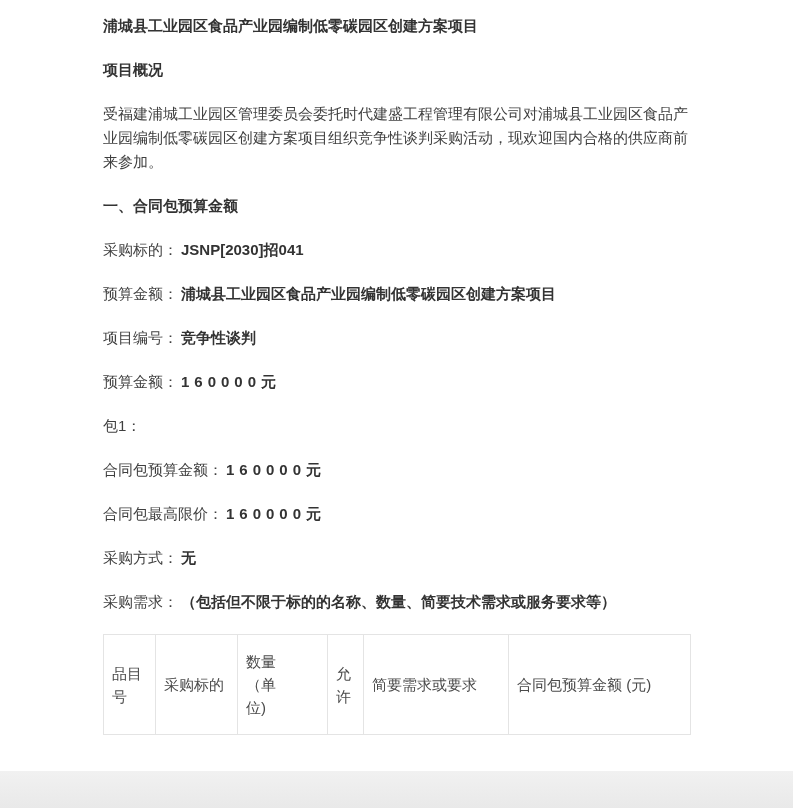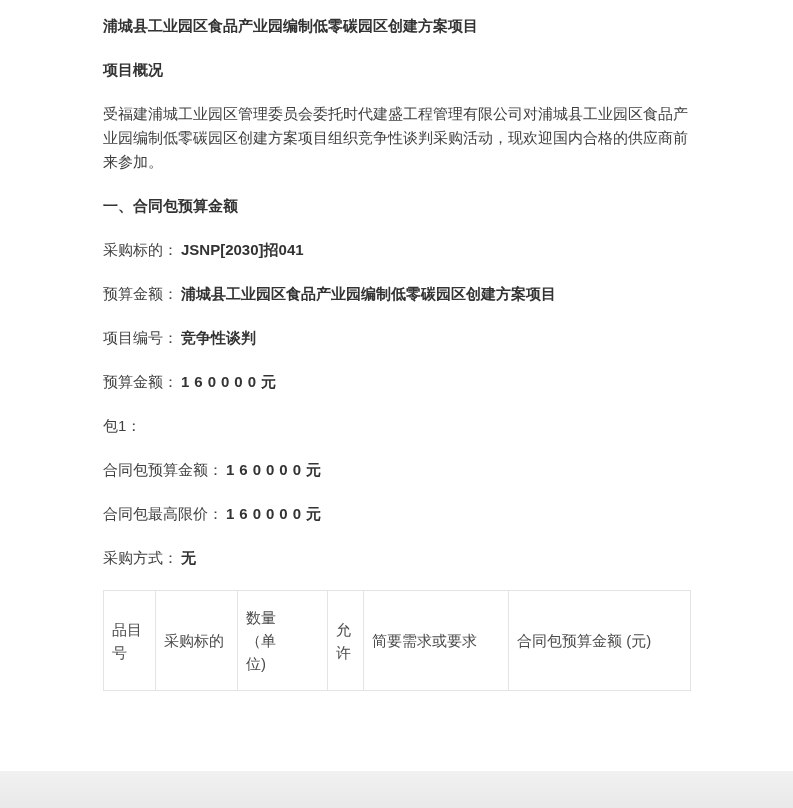--- a/index.html
+++ b/index.html
@@ -86,20 +86,23 @@
     </p>
 
     <p class="kv">
       <span class="lbl">合同包最高限价：</span><span class="val num">160000元</span>
     </p>
 
     <p class="kv">
       <span class="lbl">采购方式：</span><span class="val">无</span>
     </p>
 
+    <p class="kv">
+      <span class="lbl">采购需求：</span><span class="val">（包括但不限于标的的名称、数量、简要技术需求或服务要求等）</span>
+    </p>
 
     <table class="items">
       <colgroup>
         <col style="width:52px">
         <col style="width:82px">
         <col style="width:90px">
         <col style="width:36px">
         <col style="width:145px">
         <col style="width:182px">
       </colgroup>

